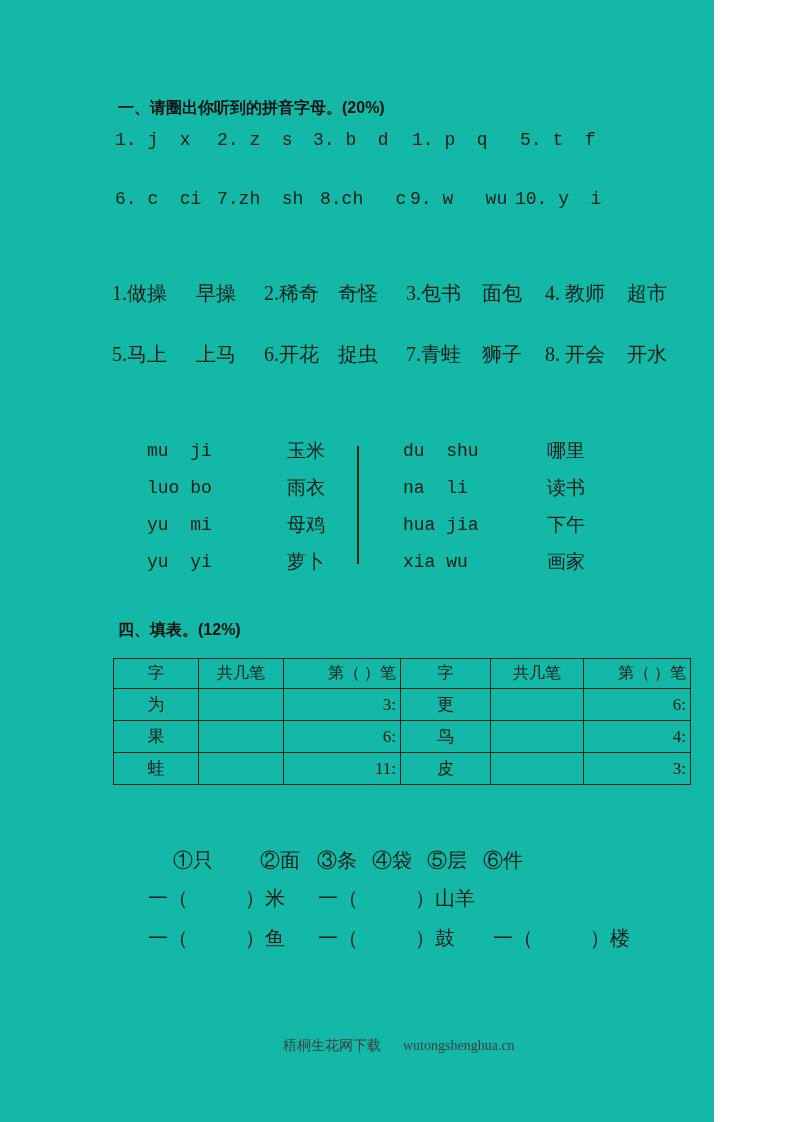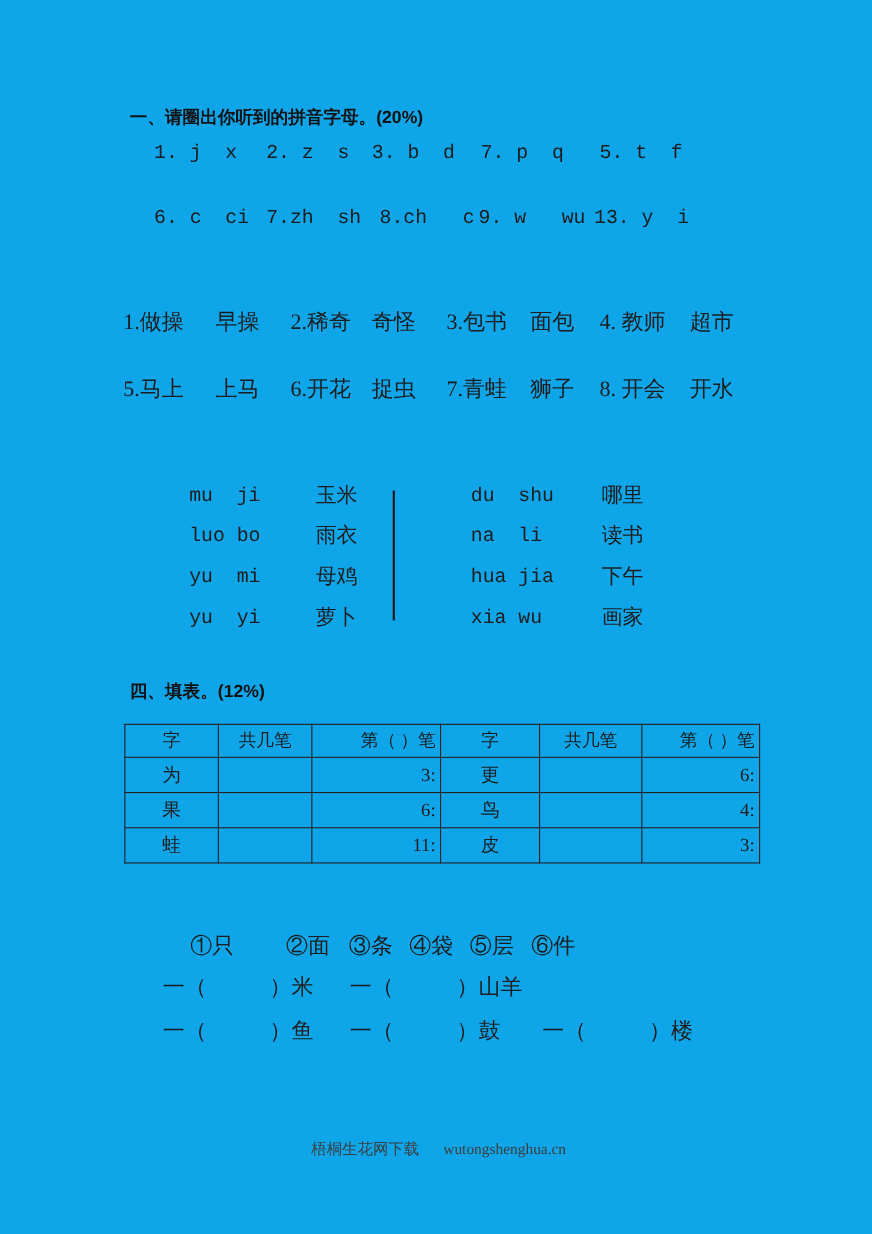--- a/index.html
+++ b/index.html
@@ -1,24 +1,24 @@
 <!DOCTYPE html>
 <html><head>
 <meta charset="utf-8">
 <style>
   html,body{margin:0;padding:0;background:#ffffff;}
   .page{
-    position:relative;width:793px;height:1122px;background:#0ea5e9;
+    position:relative;width:714px;height:1122px;background:#14b8a6;
     overflow:hidden;color:#1c1c1c;
     font-family:"Liberation Serif", serif;
   }
   .abs{position:absolute;white-space:pre;line-height:1.2;}
   .h{font-family:"Liberation Sans", sans-serif;font-weight:700;font-size:16px;color:#111;}
   .b{font-size:20px;color:#1c1c1c;}            
-  .m{font-family:"Liberation Mono", monospace;font-size:18px;color:#1c1c1c;margin-left:25px;} 
+  .m{font-family:"Liberation Mono", monospace;font-size:18px;color:#1c1c1c;} 
   .s3w{font-size:19px;}
   .divider{position:absolute;width:2px;background:#1c1c1c;}
   table.fill{
     position:absolute;border-collapse:collapse;table-layout:fixed;
     font-size:17px;color:#1c1c1c;
   }
   table.fill td{border:1.5px solid #222;padding:0 4px;overflow:hidden;}
   td.c{text-align:center;}
   td.l{text-align:right;padding-left:6px;font-family:"Liberation Serif", serif;}
   .hd{font-size:16px;text-align:center;}
@@ -27,27 +27,27 @@
 </style>
 </head>
 <body>
 
 <div class="page">
 
   <div class="abs h" style="left:118px;top:98px">一、请圈出你听到的拼音字母。(20%)</div>
   <span class="abs m" style="left:115px;top:130px">1. j  x</span>
   <span class="abs m" style="left:217px;top:130px">2. z  s</span>
   <span class="abs m" style="left:313px;top:130px">3. b  d</span>
-  <span class="abs m" style="left:412px;top:130px">7. p  q</span>
+  <span class="abs m" style="left:412px;top:130px">1. p  q</span>
   <span class="abs m" style="left:520px;top:130px">5. t  f</span>
   <span class="abs m" style="left:115px;top:189px">6. c  ci</span>
   <span class="abs m" style="left:217px;top:189px">7.zh  sh</span>
   <span class="abs m" style="left:320px;top:189px">8.ch   c</span>
   <span class="abs m" style="left:410px;top:189px">9. w   wu</span>
-  <span class="abs m" style="left:515px;top:189px">13. y  i</span>
+  <span class="abs m" style="left:515px;top:189px">10. y  i</span>
 
   <span class="abs b" style="left:112px;top:281px">1.做操</span>
   <span class="abs b" style="left:196px;top:281px">早操</span>
   <span class="abs b" style="left:264px;top:281px">2.稀奇</span>
   <span class="abs b" style="left:338px;top:281px">奇怪</span>
   <span class="abs b" style="left:406px;top:281px">3.包书</span>
   <span class="abs b" style="left:482px;top:281px">面包</span>
   <span class="abs b" style="left:545px;top:281px">4. 教师</span>
   <span class="abs b" style="left:627px;top:281px">超市</span>
   <span class="abs b" style="left:112px;top:342px">5.马上</span>

